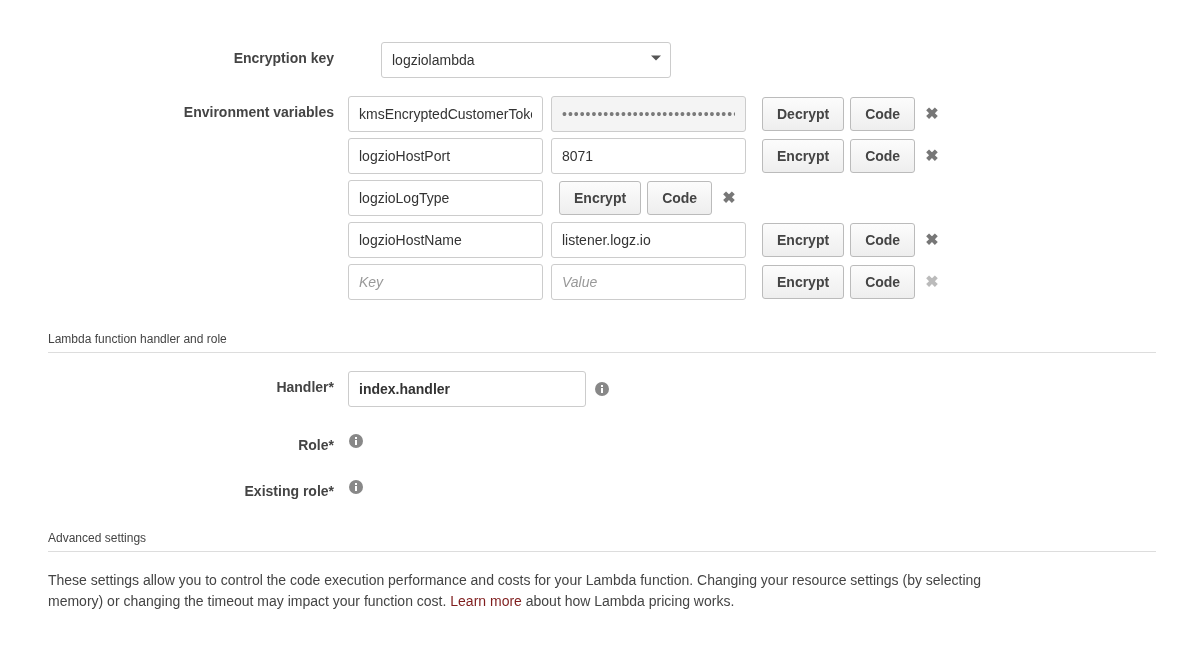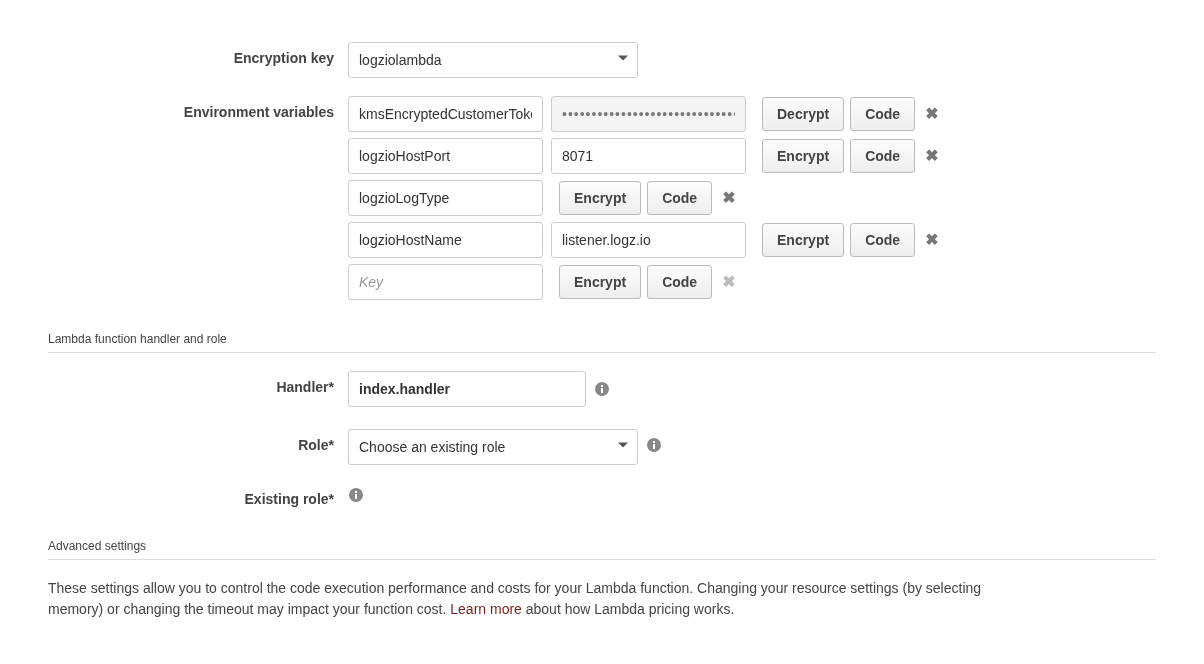--- a/index.html
+++ b/index.html
@@ -47,20 +47,21 @@
     }
     .text-input::placeholder { color: #999; font-style: italic; }
     .text-input.key { width: 195px; }
     .text-input.val { width: 195px; }
     .text-input.encrypted { background: #f4f4f4; color: #7a7a7a; letter-spacing: 1px; }
     .text-input.wide { width: 238px; font-weight: bold; }
     .select-wrap {
       position: relative;
       width: 290px;
       height: 32px;
+      margin-left: 33px;
     }
     .select-wrap .text-input {
       width: 100%;
       padding-right: 28px;
       cursor: pointer;
     }
     .caret {
       position: absolute;
       right: 10px;
       top: 50%;
@@ -170,20 +171,21 @@
           <input type="text" class="text-input key" value="logzioHostName" style="">
           <input type="text" class="text-input val" value="listener.logz.io" style="">
           <div class="env-btn-group">
             <button class="btn">Encrypt</button>
             <button class="btn">Code</button>
             <span class="remove-x">✖</span>
           </div>
         </div>
         <div class="env-row">
           <input type="text" class="text-input key" placeholder="Key" style="">
+          <input type="text" class="text-input val" placeholder="Value" style="">
           <div class="env-btn-group">
             <button class="btn">Encrypt</button>
             <button class="btn">Code</button>
             <span class="remove-x disabled">✖</span>
           </div>
         </div>
       </div>
   </div>
 </div>
 
@@ -200,24 +202,20 @@
           <rect x="7" y="7" width="2" height="5" fill="#fff"></rect>
           <rect x="7" y="4" width="2" height="2" fill="#fff"></rect>
         </svg>
     </span>
   </div>
 </div>
 
 <div class="form-row spaced">
   <div class="label-col">Role*</div>
   <div class="control-col">
-    <div class="select-wrap">
-      <input type="text" class="text-input" readonly="" value="Choose an existing role" style="">
-      <span class="caret"></span>
-    </div>
     <span class="info-icon">
       <svg viewBox="0 0 16 16">
           <circle cx="8" cy="8" r="7"></circle>
           <rect x="7" y="7" width="2" height="5" fill="#fff"></rect>
           <rect x="7" y="4" width="2" height="2" fill="#fff"></rect>
         </svg>
     </span>
   </div>
 </div>
 

